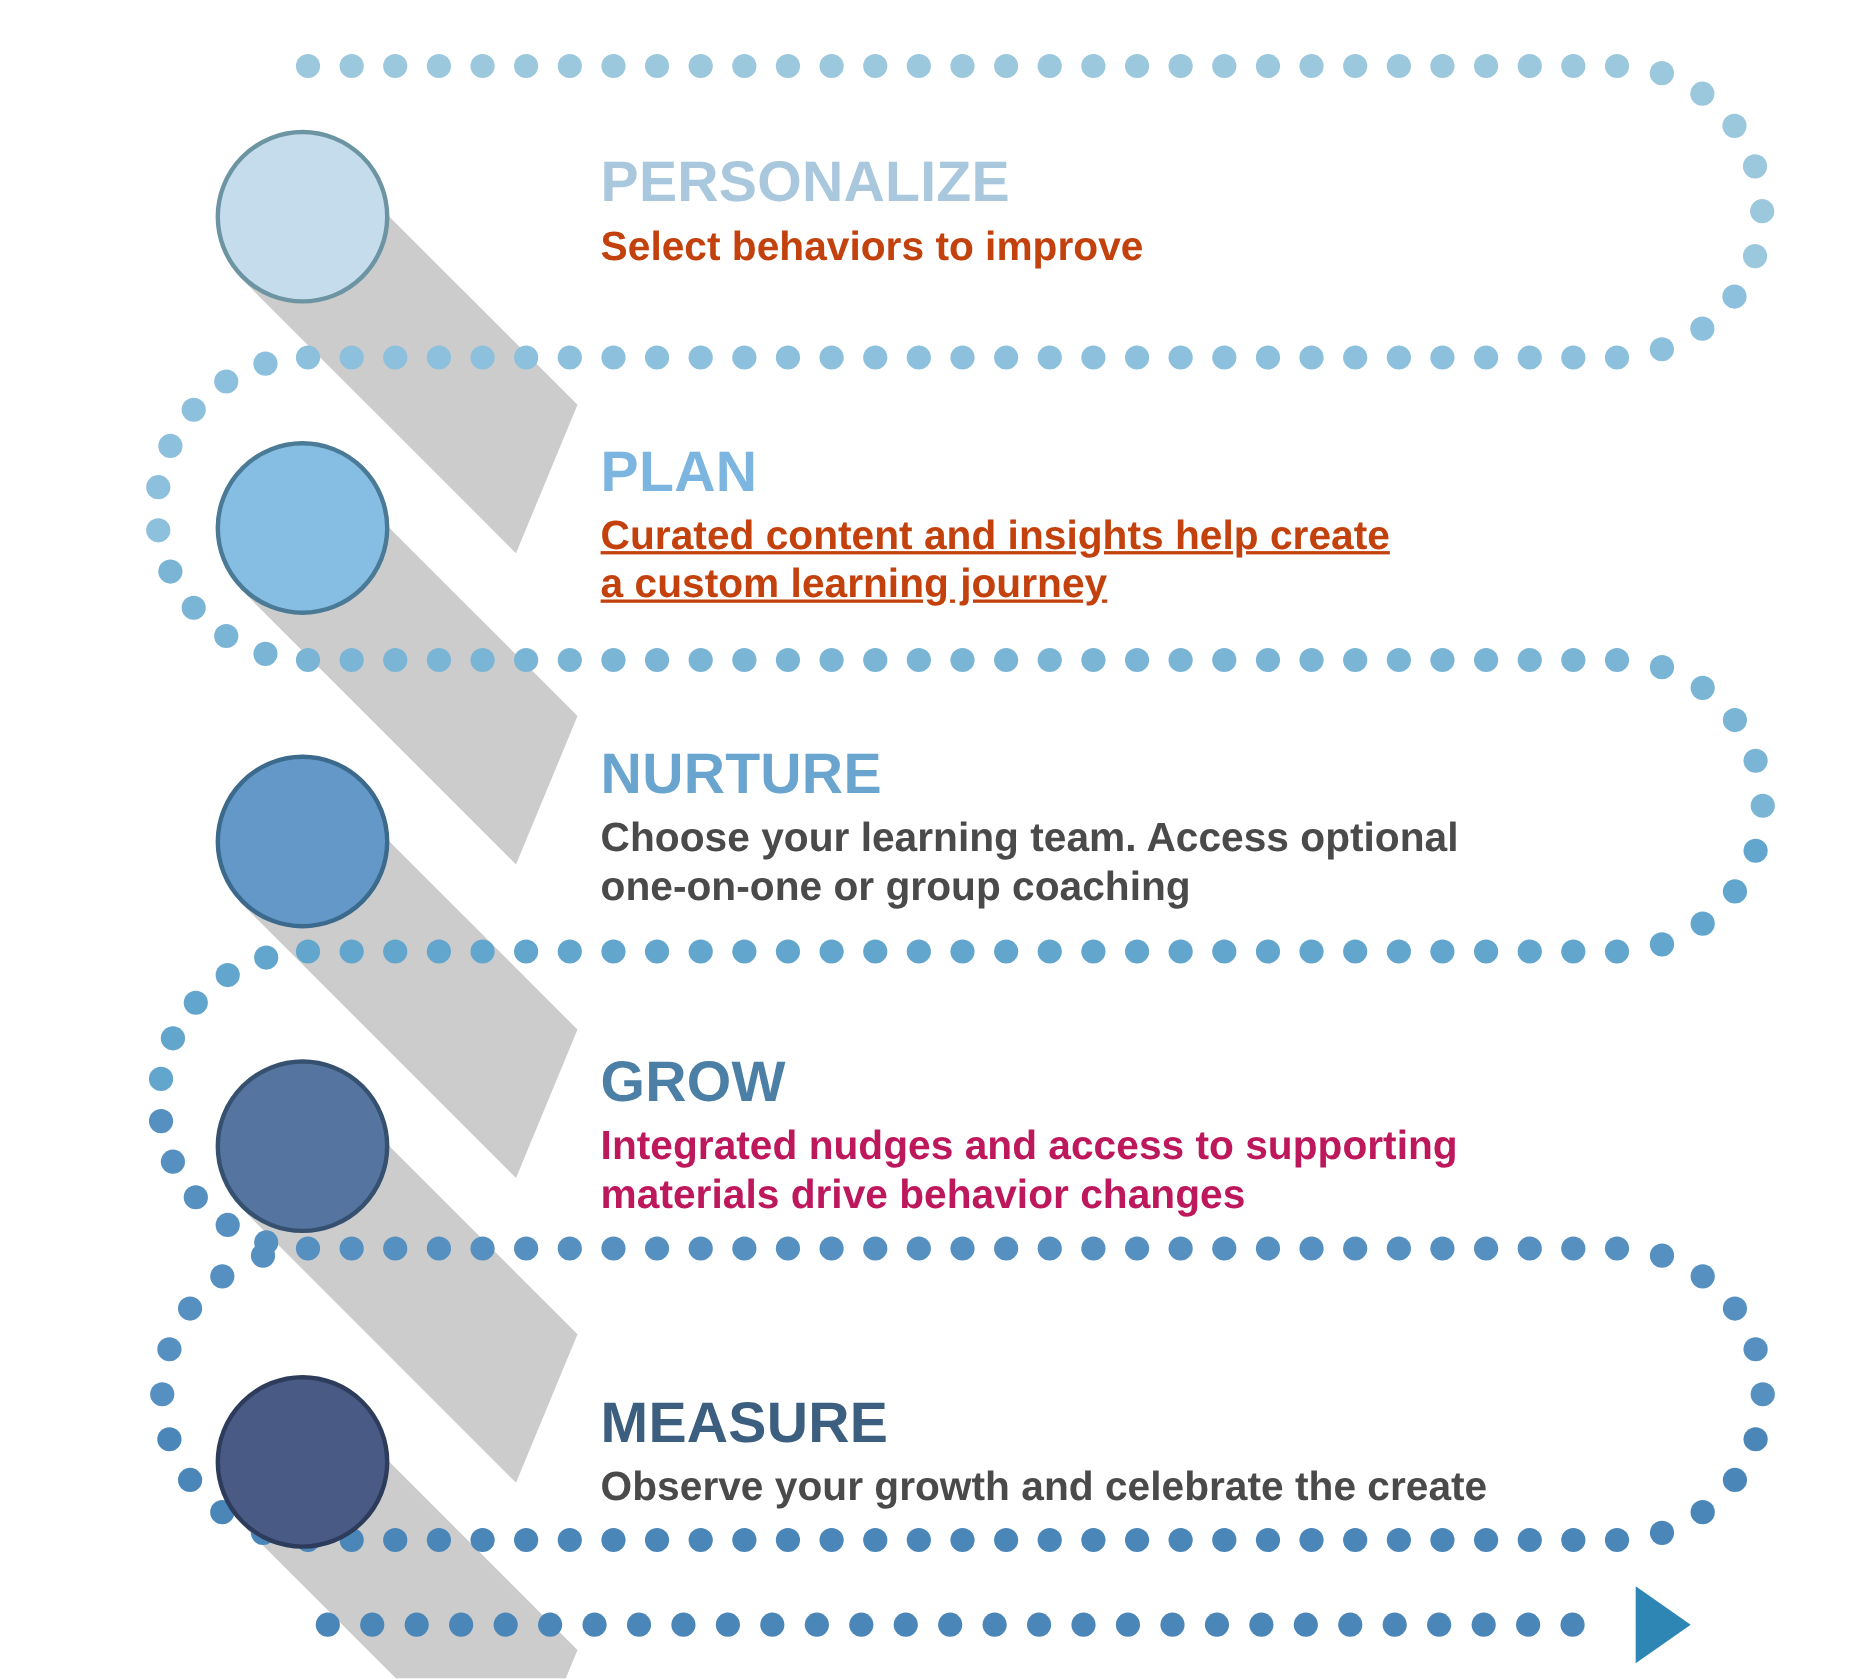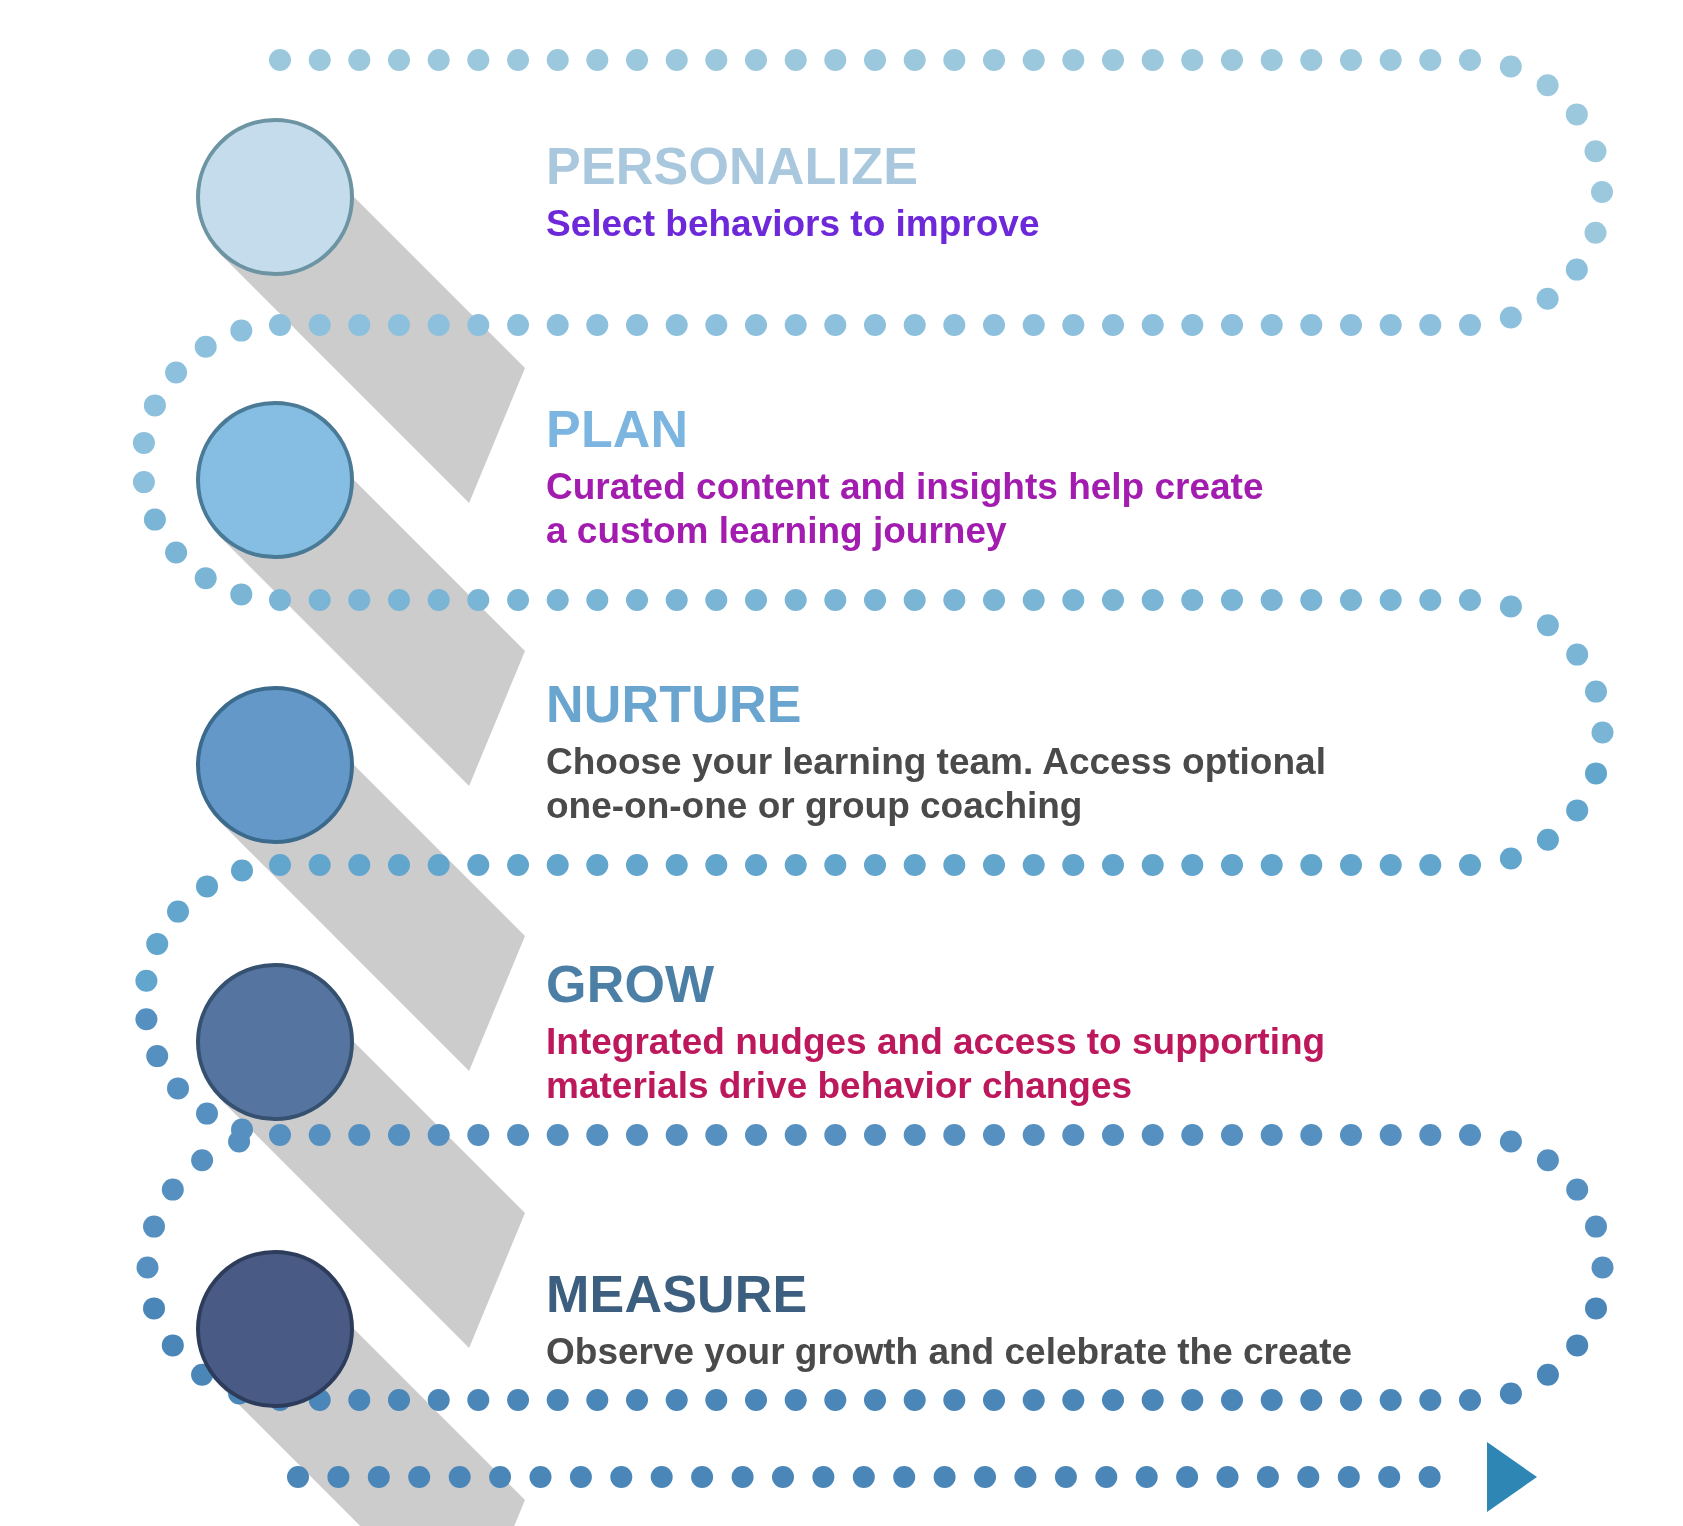--- a/index.html
+++ b/index.html
@@ -348,29 +348,29 @@
         <circle cx="1389.2" cy="1477.0" r="11" fill="#4a86b8"></circle>
         <circle cx="1429.6" cy="1477.0" r="11" fill="#4a86b8"></circle>
       </g>
     <polygon id="end-arrow" points="1487,1442 1487,1512 1537,1477" fill="#2e86b5"></polygon>
   </svg>
 
   <div class="step" style="left:0; top:0; width:1683px; height:1526px;">
     <div class="step-disc" style="left: 196px; top: 118px; width: 158px; height: 158px; background: rgb(197, 220, 237); border: 4px solid rgb(109, 148, 163);"></div>
     <div class="step-text" style="left:546px; top:140px;">
       <div class="step-title" style="font-size: 52px; color: rgb(169, 200, 221);">PERSONALIZE</div>
-      <div class="step-desc" style="margin-top: 10px; color: #6d28d9;">Select behaviors to improve</div>
+      <div class="step-desc" style="margin-top: 10px; color: #c2410c;">Select behaviors to improve</div>
     </div>
   </div>
 
   <div class="step" style="left:0; top:0; width:1683px; height:1526px;">
     <div class="step-disc" style="left: 196px; top: 401px; width: 158px; height: 158px; background: rgb(133, 189, 227); border: 4px solid rgb(74, 122, 150);"></div>
     <div class="step-text" style="left:546px; top:403px;">
       <div class="step-title" style="font-size: 52px; color: rgb(124, 182, 224);">PLAN</div>
-      <div class="step-desc" style="margin-top: 10px; color: #a21caf;">Curated content and insights help create
+      <div class="step-desc" style="margin-top: 10px; color: #c2410c; text-decoration: underline;">Curated content and insights help create
 a custom learning journey</div>
     </div>
   </div>
 
   <div class="step" style="left:0; top:0; width:1646px; height:1526px;">
     <div class="step-disc" style="left: 196px; top: 686px; width: 158px; height: 158px; background: rgb(99, 152, 200); border: 4px solid rgb(60, 106, 140);"></div>
     <div class="step-text" style="left:546px; top:678px;">
       <div class="step-title" style="font-size: 52px; color: rgb(106, 165, 207);">NURTURE</div>
       <div class="step-desc" style="margin-top: 10px; color: rgb(74, 74, 74);">Choose your learning team. Access optional
 one-on-one or group coaching</div>

